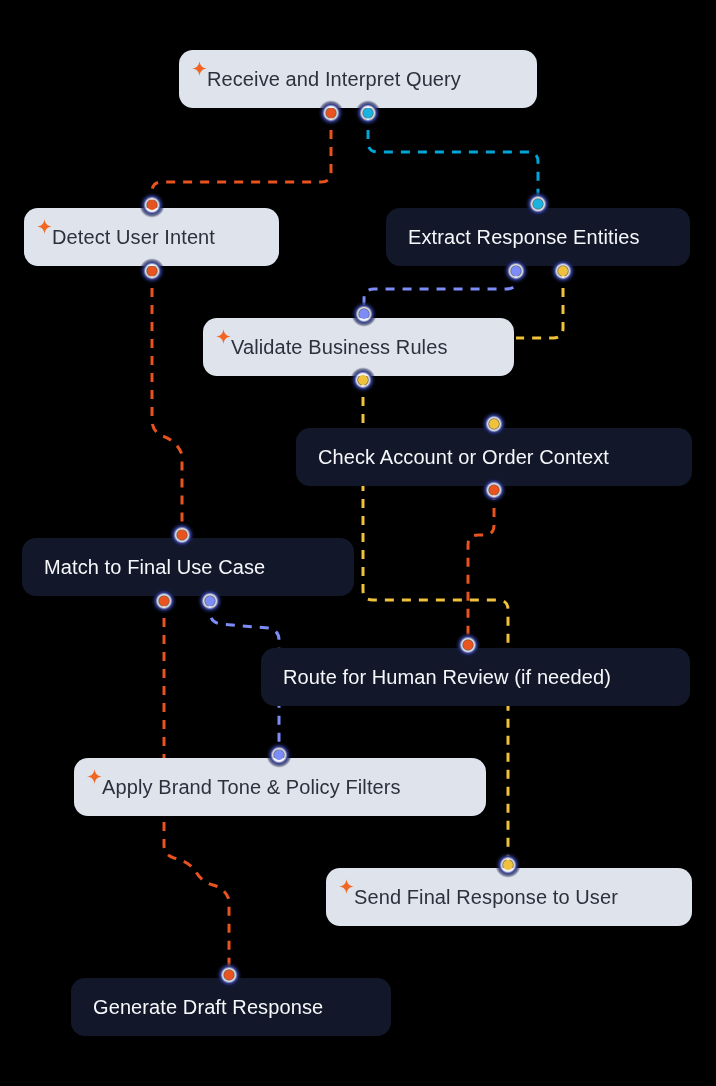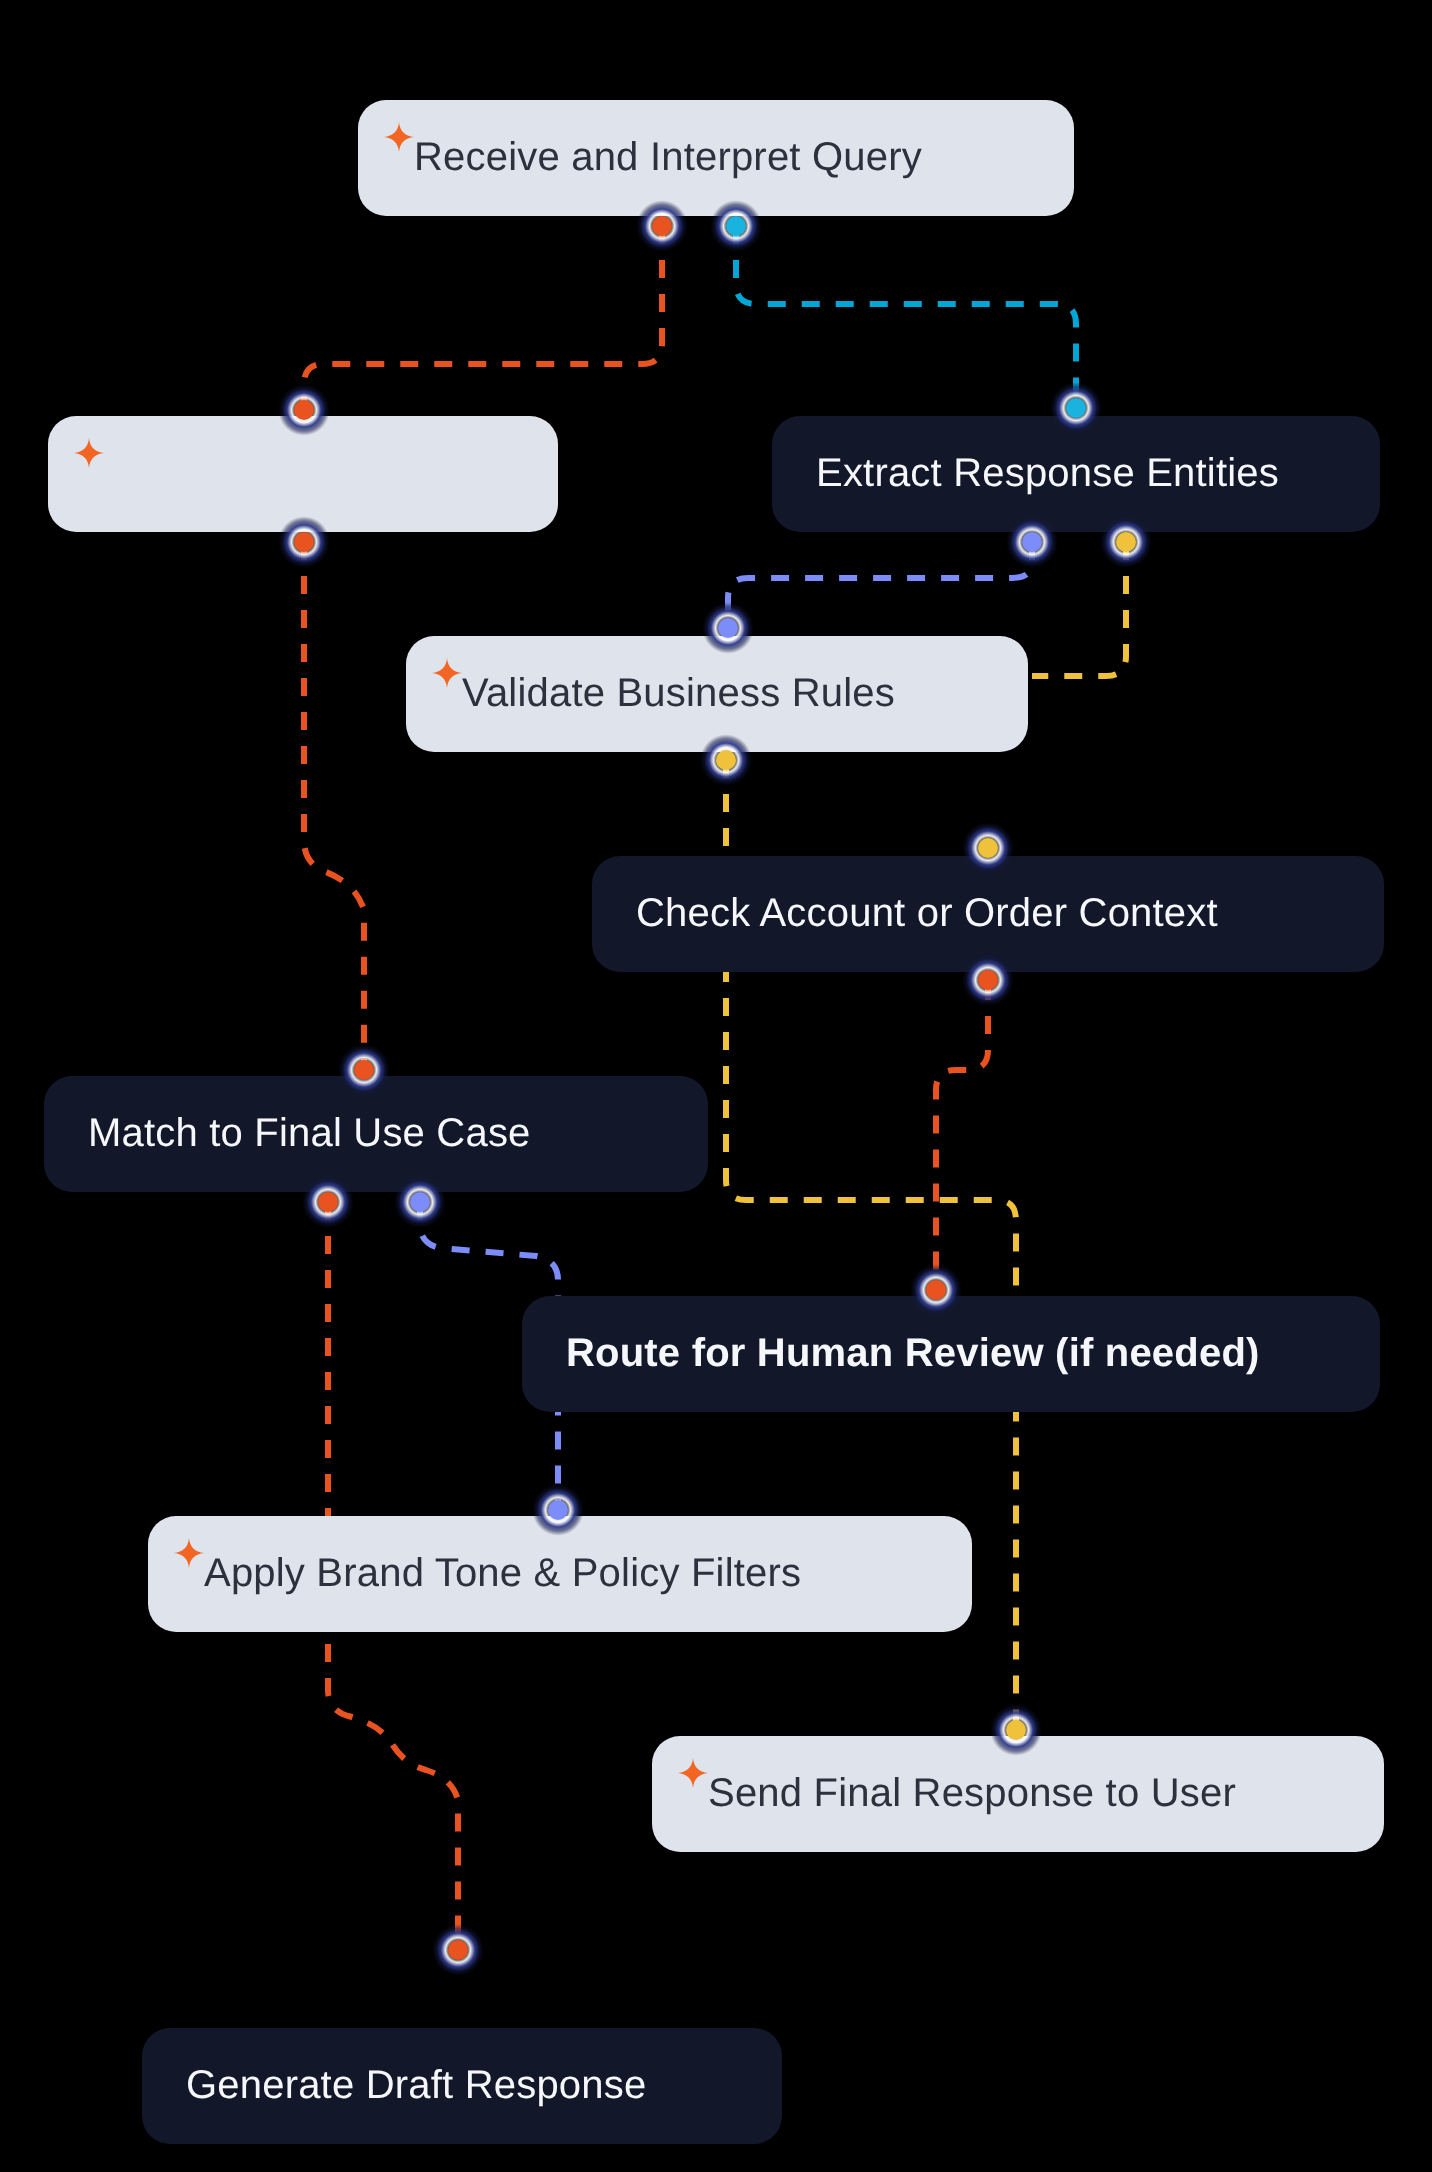--- a/index.html
+++ b/index.html
@@ -94,52 +94,53 @@
       <div class="node light" style="left: 179px; top: 50px; width: 358px; height: 58px;">
         <svg class="star-icon" viewBox="0 0 24 24">
           <path d="M12 0 C12.6 7.2 16.8 11.4 24 12 C16.8 12.6 12.6 16.8 12 24 C11.4 16.8 7.2 12.6 0 12 C7.2 11.4 11.4 7.2 12 0 Z" fill="#f26522"></path>
         </svg>
         <span class="node-label">Receive and Interpret Query</span>
       </div>
       <div class="node light" style="left: 24px; top: 208px; width: 255px; height: 58px;">
         <svg class="star-icon" viewBox="0 0 24 24">
           <path d="M12 0 C12.6 7.2 16.8 11.4 24 12 C16.8 12.6 12.6 16.8 12 24 C11.4 16.8 7.2 12.6 0 12 C7.2 11.4 11.4 7.2 12 0 Z" fill="#f26522"></path>
         </svg>
+        <span class="node-label">Detect User Intent</span>
       </div>
       <div class="node dark" style="left: 386px; top: 208px; width: 304px; height: 58px;">
         <span class="node-label">Extract Response Entities</span>
       </div>
       <div class="node light" style="left: 203px; top: 318px; width: 311px; height: 58px; text-align: right;">
         <svg class="star-icon" viewBox="0 0 24 24">
           <path d="M12 0 C12.6 7.2 16.8 11.4 24 12 C16.8 12.6 12.6 16.8 12 24 C11.4 16.8 7.2 12.6 0 12 C7.2 11.4 11.4 7.2 12 0 Z" fill="#f26522"></path>
         </svg>
         <span class="node-label">Validate Business Rules</span>
       </div>
       <div class="node dark" style="left: 296px; top: 428px; width: 396px; height: 58px;">
         <span class="node-label">Check Account or Order Context</span>
       </div>
       <div class="node dark" style="left: 22px; top: 538px; width: 332px; height: 58px;">
         <span class="node-label">Match to Final Use Case</span>
       </div>
-      <div class="node dark" style="left: 261px; top: 648px; width: 429px; height: 58px; font-weight: bold;">
+      <div class="node dark" style="left: 261px; top: 648px; width: 429px; height: 58px;">
         <span class="node-label">Route for Human Review (if needed)</span>
       </div>
       <div class="node light" style="left: 74px; top: 758px; width: 412px; height: 58px;">
         <svg class="star-icon" viewBox="0 0 24 24">
           <path d="M12 0 C12.6 7.2 16.8 11.4 24 12 C16.8 12.6 12.6 16.8 12 24 C11.4 16.8 7.2 12.6 0 12 C7.2 11.4 11.4 7.2 12 0 Z" fill="#f26522"></path>
         </svg>
         <span class="node-label">Apply Brand Tone &amp; Policy Filters</span>
       </div>
       <div class="node light" style="left: 326px; top: 868px; width: 366px; height: 58px; text-align: right;">
         <svg class="star-icon" viewBox="0 0 24 24">
           <path d="M12 0 C12.6 7.2 16.8 11.4 24 12 C16.8 12.6 12.6 16.8 12 24 C11.4 16.8 7.2 12.6 0 12 C7.2 11.4 11.4 7.2 12 0 Z" fill="#f26522"></path>
         </svg>
         <span class="node-label">Send Final Response to User</span>
       </div>
-      <div class="node dark" style="left: 71px; top: 978px; width: 320px; height: 58px; margin-top: 36px;">
+      <div class="node dark" style="left: 71px; top: 978px; width: 320px; height: 58px;">
         <span class="node-label">Generate Draft Response</span>
       </div>
     </div>
   <div id="handle-layer">
       <div class="handle" style="left: 331px; top: 113px;">
         <div class="glow" style="background: radial-gradient(circle, rgba(255, 255, 255, 0) 22%, rgba(255, 255, 255, 0.92) 34%, rgba(46, 58, 140, 0.95) 46%, rgba(20, 26, 70, 0.55) 58%, rgba(0, 0, 0, 0) 70%);"></div>
         <div class="dot" style="background: rgb(232, 83, 31);"></div>
       </div>
       <div class="handle" style="left: 368px; top: 113px;">
         <div class="glow" style="background: radial-gradient(circle, rgba(255, 255, 255, 0) 22%, rgba(255, 255, 255, 0.92) 34%, rgba(46, 58, 140, 0.95) 46%, rgba(20, 26, 70, 0.55) 58%, rgba(0, 0, 0, 0) 70%);"></div>

